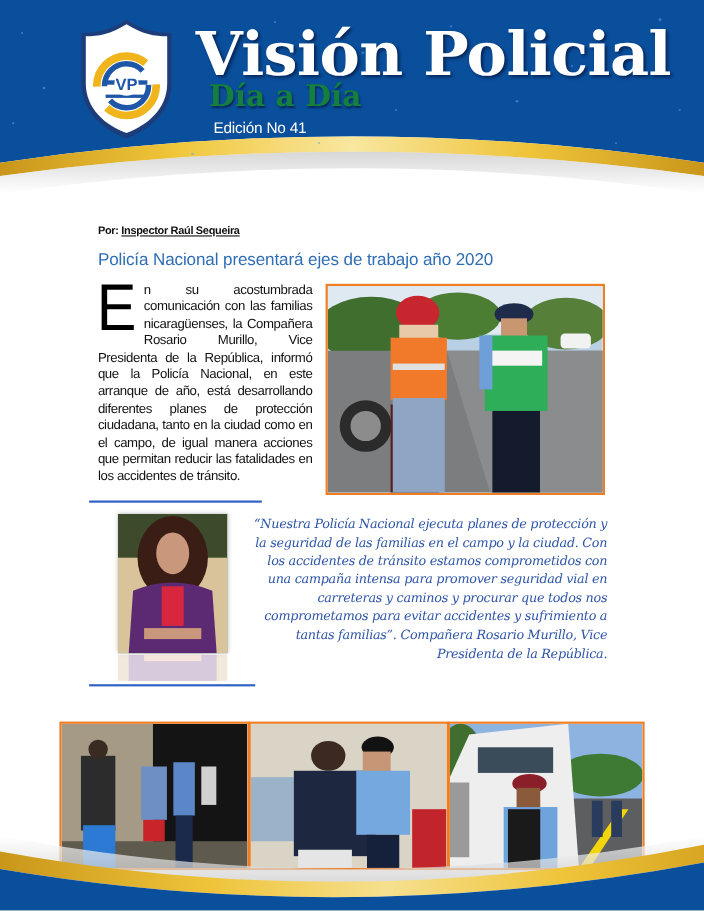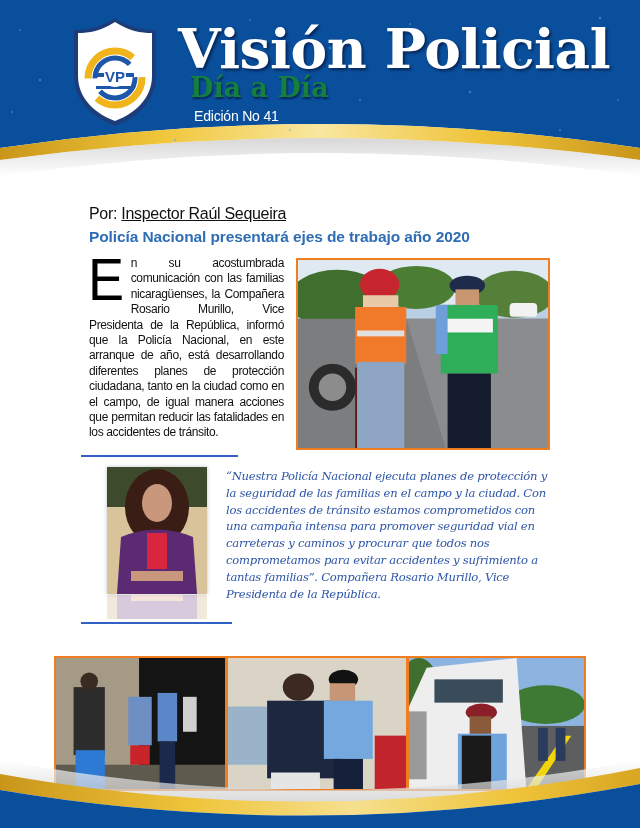--- a/index.html
+++ b/index.html
@@ -30,26 +30,26 @@
       font-size: 14px; color: #ffffff; white-space: nowrap; letter-spacing: -0.2px;
     }
     .dateline {
       position: absolute; left: 443px; top: 113px;
       font-size: 14px; color: #ffffff; white-space: nowrap; letter-spacing: -0.3px;
     }
 
     
     .byline {
       position: absolute; left: 89px; top: 205px;
-      font-size: 16px; font-weight: normal; color: #111; white-space: nowrap; letter-spacing: -0.3px;
+      font-size: 10px; font-weight: bold; color: #111; white-space: nowrap; letter-spacing: -0.3px;
     }
     .byline .author { text-decoration: underline; }
     .headline {
       position: absolute; left: 89px; top: 228px;
-      font-size: 15.5px; font-weight: bold; color: #2f6db5; white-space: nowrap; letter-spacing: -0.1px;
+      font-size: 15.5px; font-weight: normal; color: #2f6db5; white-space: nowrap; letter-spacing: -0.1px;
     }
     .body-text {
       position: absolute; left: 89px; top: 256px; width: 195px;
       font-size: 12px; line-height: 15.4px; color: #111;
       text-align: justify; letter-spacing: -0.35px;
     }
     .dropcap {
       float: left; font-size: 60px; line-height: 47px; height: 47px;
       margin: 0 3px 0 -1px; color: #000; font-family: "Liberation Sans", sans-serif;
       transform: scaleX(0.9); transform-origin: left top;
@@ -61,21 +61,21 @@
     .rule { position: absolute; height: 2px; background: #3062c4; }
     .rule-top { left: 81px; top: 455px; width: 157px; }
     .rule-bottom { left: 81px; top: 622px; width: 151px; }
 
     .portrait { position: absolute; left: 107px; top: 467px; width: 100px; height: 127px; box-shadow: 0 0 4px rgba(0,0,0,0.25); overflow: hidden; }
     .portrait-reflection { position: absolute; left: 107px; top: 595px; width: 100px; height: 24px; overflow: hidden; opacity: 0.35; }
 
     .quote {
       position: absolute; left: 226px; top: 468px; width: 326px;
       font-family: "DejaVu Serif", "Liberation Serif", serif; font-style: italic;
-      font-size: 11.6px; line-height: 16.8px; color: #2d55a8; text-align: left;
+      font-size: 11.6px; line-height: 16.8px; color: #2d55a8; text-align: right;
       letter-spacing: -0.25px;
     }
 
     
     .strip-photo { top: 656px; height: 135px; border: 2px solid #ef7d22; }
     .strip-1 { left: 54px; width: 173px; }
     .strip-2 { left: 226px; width: 182px; }
     .strip-3 { left: 407px; width: 179px; }
 
     .footer { position: absolute; left: 0; top: 760px; width: 640px; height: 68px; }

